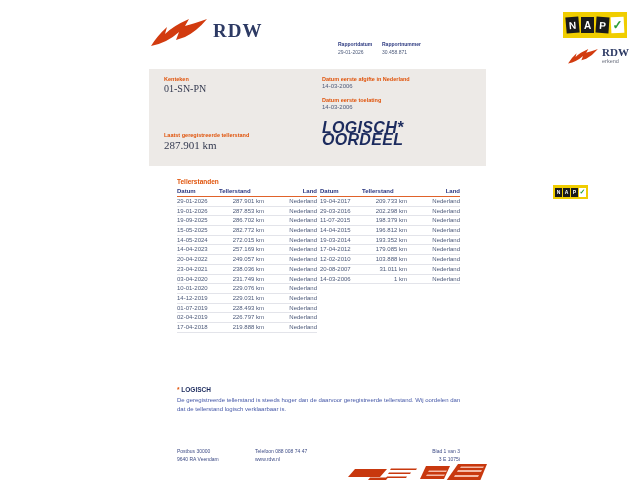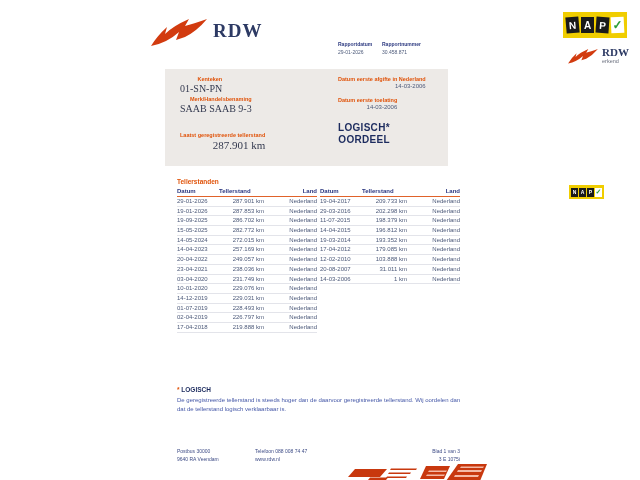--- a/index.html
+++ b/index.html
@@ -46,32 +46,32 @@
   .nap-small .tile.check { background:#ffffff; color:#2e9e3a; font-size:7px; }
 
   
   .erkend { position:absolute; left:567px; top:38px; width:70px; height:26px; }
   .erkend svg { position:absolute; left:0; top:2px; width:32px; height:18px; }
   .erkend .word { position:absolute; left:35px; top:1px;
     font-family:"Liberation Serif", serif; font-weight:bold; font-size:11px; color:#2d3a64; }
   .erkend .sub { position:absolute; left:35px; top:13px; font-size:5.5px; color:#6a6f7e; }
 
   
-  .panel { position:absolute; left:165px; top:62px; width:283px; height:97px;
-           background:#edeae7;text-align:right; }
+  .panel { position:absolute; left:149px; top:62px; width:337px; height:97px;
+           background:#edeae7; }
   .fld { position:absolute; }
   .fld .lbl { font-size:5.5px; font-weight:bold; color:#e0530a; display:block; }
   .fld .val { font-family:"Liberation Serif", serif; color:#33394f; display:block; margin-top:1px; }
   .f-kenteken { left:15px; top:7px; }   .f-kenteken .val { font-size:10px; }
   .f-merk { left:15px; top:27px; }      .f-merk .val { font-size:10px; }
   .f-teller { left:15px; top:63px; }    .f-teller .val { font-size:11px; }
   .f-afgifte { left:173px; top:7px; }   .f-afgifte .val { font-size:6px; font-family:"Liberation Sans",sans-serif; color:#4d5a7a; }
   .f-toelating { left:173px; top:28px; }.f-toelating .val { font-size:6px; font-family:"Liberation Sans",sans-serif; color:#4d5a7a; }
-  .oordeel { position:absolute; left:173px; top:53px; font-size:10px; font-weight:bold;
-             color:#1c2b5e; line-height:12px; letter-spacing:0.3px; }
+  .oordeel { position:absolute; left:173px; top:53px; font-size:16px; font-weight:bold;
+             color:#1c2b5e; line-height:12px; letter-spacing:0.3px;font-style:italic; }
 
   
   .tbl-title { position:absolute; left:177px; top:171px; font-size:6.5px;
                font-weight:bold; color:#e0530a; }
   .tbl { position:absolute; top:181px; width:140px; }
   .tbl.left { left:177px; } .tbl.right { left:320px; }
   .thead { display:grid; grid-template-columns:42px 63px 1fr; font-size:6px;
            font-weight:bold; color:#2b3780; border-bottom:1px solid #e0622a;
            padding-bottom:2px; }
   .thead .h2 { text-align:left; } .thead .h3 { text-align:right; }
@@ -130,24 +130,20 @@
       <path fill="#d23b0f" d="M2,30 Q18,27 30,16 L27,24 L36,21 Q48,15 58,3 Q44,8 36,10 L40,3 Q24,10 16,18 L18,11 Q8,20 2,30 Z"></path>
     </svg>
     <span class="word">RDW</span>
     <span class="sub">erkend</span>
   </div>
 
   <div class="panel">
     <div class="fld f-kenteken">
       <span class="lbl">Kenteken</span>
       <span class="val">01-SN-PN</span>
-    </div>
-    <div class="fld f-merk">
-      <span class="lbl">Merk/Handelsbenaming</span>
-      <span class="val">SAAB SAAB 9-3</span>
     </div>
     <div class="fld f-teller">
       <span class="lbl">Laatst geregistreerde tellerstand</span>
       <span class="val">287.901 km</span>
     </div>
     <div class="fld f-afgifte">
       <span class="lbl">Datum eerste afgifte in Nederland</span>
       <span class="val">14-03-2006</span>
     </div>
     <div class="fld f-toelating">

